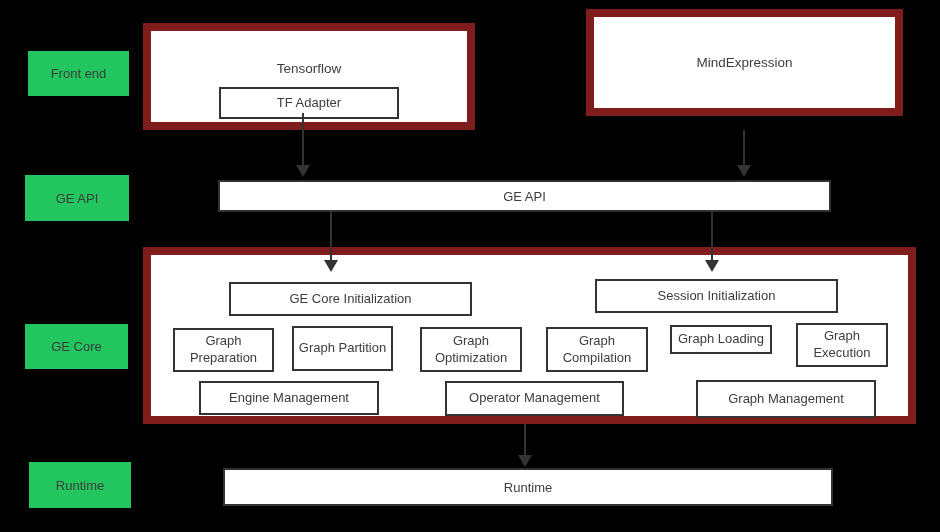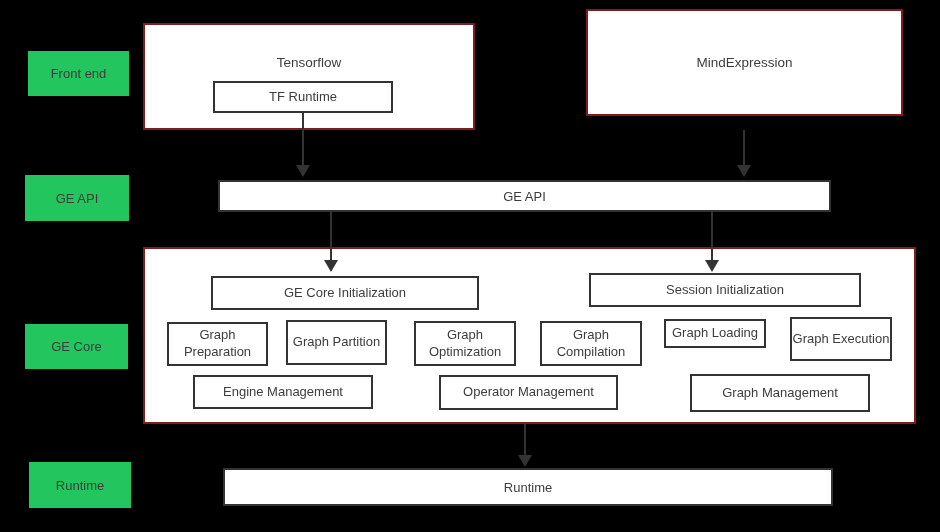--- a/index.html
+++ b/index.html
@@ -6,21 +6,21 @@
   #canvas{
     position:relative;width:940px;height:532px;background:#000;overflow:hidden;
     font-family:"Liberation Sans","DejaVu Sans",sans-serif;
     color:#3d3d3d;-webkit-font-smoothing:antialiased;
   }
   .lbl{
     position:absolute;background:#22c55e;display:flex;align-items:center;justify-content:center;
     font-size:13px;color:#3d3d3d;
   }
   .outerbox{
-    position:absolute;background:#fff;border:2px solid #7f1d1d;box-sizing:border-box;
+    position:absolute;background:#fff;border:8px solid #7f1d1d;box-sizing:border-box;
   }
   .innerbox{
     position:absolute;background:#fff;border:2px solid #333;box-sizing:border-box;
     display:flex;align-items:center;justify-content:center;text-align:center;
     font-size:13px;line-height:1.3;color:#3d3d3d;
   }
   .bar{
     position:absolute;background:#fff;border:2px solid #333;box-sizing:border-box;
     display:flex;align-items:center;justify-content:center;font-size:13px;color:#3d3d3d;
   }
@@ -43,28 +43,28 @@
   .lbl-gecore{left:25px;top:324px;width:103px;height:45px;}
   .lbl-runtime{left:29px;top:462px;width:102px;height:46px;}
   
   .box-tensorflow{left:143px;top:23px;width:332px;height:107px;}
   .box-tfadapter{left:68px;top:56px;width:180px;height:32px;}
   .box-mindexpression{left:586px;top:9px;width:317px;height:107px;}
   
   .bar-geapi{left:218px;top:180px;width:613px;height:32px;}
   
   .box-gecore{left:143px;top:247px;width:773px;height:177px;}
-  .b-gci{left:66px;top:27px;width:268px;height:34px;}
-  .b-si{left:444px;top:24px;width:272px;height:34px;}
+  .b-gci{left:78px;top:27px;width:243px;height:34px;}
+  .b-si{left:444px;top:24px;width:243px;height:34px;}
   .b-st1{left:22px;top:73px;width:101px;height:44px;}
   .b-st2{left:141px;top:71px;width:101px;height:45px;}
   .b-st3{left:269px;top:72px;width:102px;height:45px;}
   .b-st4{left:395px;top:72px;width:102px;height:45px;}
   .b-st5{left:519px;top:70px;width:102px;height:29px;}
-  .b-st6{left:645px;top:68px;width:102px;height:44px;}
+  .b-st6{left:645px;top:68px;width:92px;height:44px;}
   .b-mg1{left:48px;top:126px;width:180px;height:34px;}
   .b-mg2{left:294px;top:126px;width:179px;height:35px;}
   .b-mg3{left:545px;top:125px;width:180px;height:38px;}
   
   .bar-runtime{left:223px;top:468px;width:610px;height:38px;}
   
   .a1-line{left:302px;top:113px;height:54px;}
   .a1-head{left:296px;top:165px;}
   .a2-line{left:743px;top:130px;height:37px;}
   .a2-head{left:737px;top:165px;}
@@ -80,21 +80,21 @@
 
 <div id="canvas">
 
   <div class="lbl lbl-frontend">Front end</div>
   <div class="lbl lbl-geapi">GE API</div>
   <div class="lbl lbl-gecore">GE Core</div>
   <div class="lbl lbl-runtime">Runtime</div>
 
   <div class="outerbox box-tensorflow">
     <div class="title-top">Tensorflow</div>
-    <div class="innerbox box-tfadapter">TF Runtime</div>
+    <div class="innerbox box-tfadapter">TF Adapter</div>
   </div>
 
   <div class="outerbox box-mindexpression">
     <div class="center-text">MindExpression</div>
   </div>
 
   <div class="bar bar-geapi">GE API</div>
 
   <div class="outerbox box-gecore">
     <div class="innerbox b-gci">GE Core Initialization</div>

